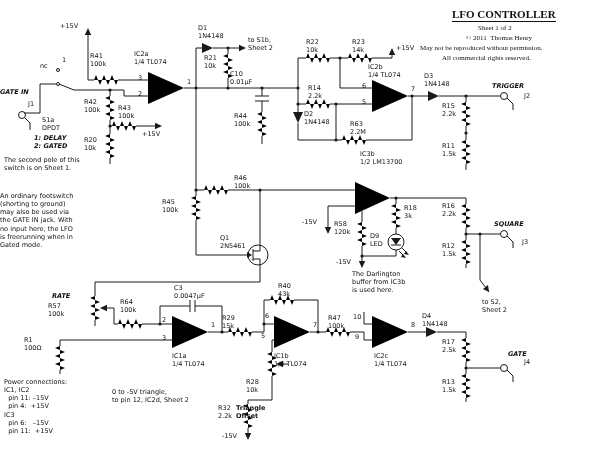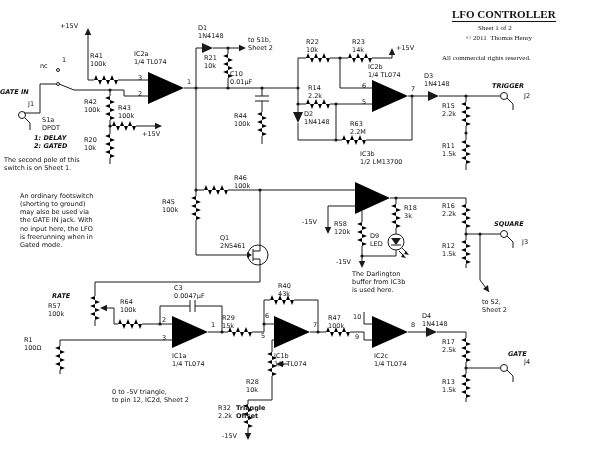--- a/index.html
+++ b/index.html
@@ -168,20 +168,21 @@
     <circle class="f" cx="160" cy="324" r="1.6"></circle>
         <circle class="f" cx="222" cy="332" r="1.6"></circle>
         <circle class="f" cx="264" cy="324" r="1.6"></circle>
     <circle class="f" cx="318" cy="332" r="1.6"></circle>
   </g>
 </svg>
 
 <div class="lbl title" style="left:452px;top:8px">LFO CONTROLLER</div>
 <div class="lbl tb" style="left:478px;top:24px">Sheet 1 of 2</div>
 <div class="lbl tb" style="left:466px;top:34px">© 2011  Thomas Henry</div>
+<div class="lbl tb" style="left:420px;top:44px">May not be reproduced without permission.</div>
 <div class="lbl tb" style="left:442px;top:54px">All commercial rights reserved.</div>
 
 <div class="lbl" style="left:60px;top:22px">+15V</div>
 <div class="lbl" style="left:142px;top:130px">+15V</div>
 <div class="lbl" style="left:396px;top:44px">+15V</div>
 <div class="lbl" style="left:302px;top:218px">-15V</div>
 <div class="lbl" style="left:336px;top:258px">-15V</div>
 <div class="lbl" style="left:222px;top:432px">-15V</div>
 
 <div class="lbl" style="left:90px;top:52px">R41
@@ -299,30 +300,37 @@
 <div class="lbl" style="left:261px;top:332px">5</div>
 <div class="lbl" style="left:313px;top:321px">7</div>
 <div class="lbl" style="left:353px;top:313px">10</div>
 <div class="lbl" style="left:355px;top:333px">9</div>
 <div class="lbl" style="left:411px;top:321px">8</div>
 <div class="lbl" style="left:62px;top:56px">1</div>
 <div class="lbl" style="left:40px;top:62px">nc</div>
 
 <div class="lbl" style="left:4px;top:156px">The second pole of this
 switch is on Sheet 1.</div>
-<div class="lbl" style="left:20px;top:192px">An ordinary footswitch
+<div class="lbl" style="left:0;top:192px">An ordinary footswitch
 (shorting to ground)
 may also be used via
 the GATE IN jack. With
 no input here, the LFO
 is freerunning when in
 Gated mode.</div>
 <div class="lbl" style="left:352px;top:270px">The Darlington
 buffer from IC3b
 is used here.</div>
 <div class="lbl" style="left:112px;top:388px">0 to -5V triangle,
 to pin 12, IC2d, Sheet 2</div>
+<div class="lbl" style="left:4px;top:378px">Power connections:
+IC1, IC2
+  pin 11: –15V
+  pin 4:  +15V
+IC3
+  pin 6:   –15V
+  pin 11:  +15V</div>
 <div class="lbl" style="left:248px;top:36px">to S1b,
 Sheet 2</div>
 <div class="lbl" style="left:482px;top:298px">to S2,
 Sheet 2</div>
 
 </div>
 
 </body></html>

